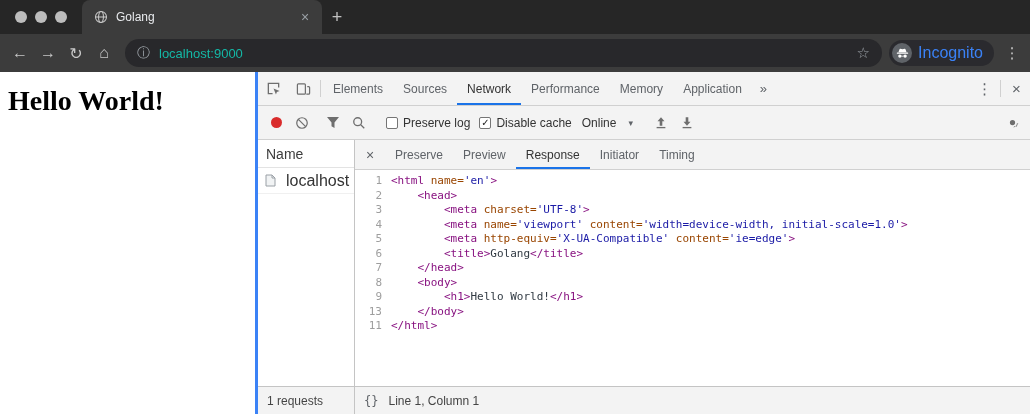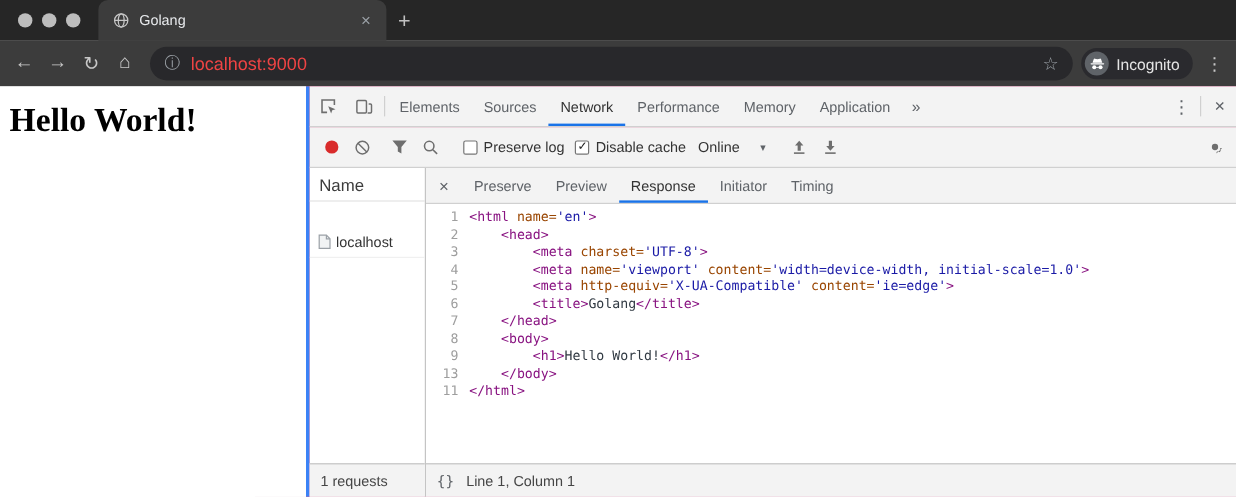--- a/index.html
+++ b/index.html
@@ -12,25 +12,25 @@
   .dot { width: 12px; height: 12px; border-radius: 50%; background: #bdbdbd; }
   .tab { width: 240px; height: 34px; background: #3c3c3c; border-radius: 8px 8px 0 0; display: flex; align-items: center; gap: 8px; padding: 0 8px 0 12px; }
   .tab-title { color: #e8eaed; font-size: 12px; flex: 1; }
   .tab-close { color: #9aa0a6; font-size: 14px; width: 18px; text-align: center; }
   .newtab { width: 30px; height: 34px; display: flex; align-items: center; justify-content: center; color: #c0c0c0; font-size: 18px; }
 
   .toolbar { height: 38px; background: #3c3c3c; display: flex; align-items: center; padding: 0 6px; }
   .navbtn { width: 28px; height: 28px; display: flex; align-items: center; justify-content: center; color: #c7c7c7; font-size: 16px; }
   .omnibox { flex: 1; height: 28px; background: #28282b; border-radius: 14px; display: flex; align-items: center; gap: 9px; padding: 0 12px; margin: 0 7px; }
   .info-glyph { color: #9aa0a6; font-size: 13px; }
-  .url { color: #ef4444; font-size: 15px; flex: 1; }
+  .url { color: #14b8a6; font-size: 13px; flex: 1; }
   .star { color: #9aa0a6; font-size: 15px; }
   .incog { display: flex; align-items: center; gap: 6px; background: #2a2a2e; border-radius: 14px; height: 26px; padding: 0 11px 0 3px; margin-right: 6px; }
   .incog-circle { width: 20px; height: 20px; border-radius: 50%; background: #5f6368; display: flex; align-items: center; justify-content: center; }
-  .incog-label { color: #e5e5e5; font-size: 13px; }
+  .incog-label { color: #3b82f6; font-size: 16px; }
   .menu3 { width: 24px; text-align: center; color: #c7c7c7; font-size: 15px; }
 
   
   .content { display: flex; height: 342px; }
   .page { width: 255px; background: #fff; flex-shrink: 0; }
   .page h1 { font-family: "Liberation Serif", serif; font-weight: bold; font-size: 28px; color: #000; margin: 13px 0 0 8px; }
 
   
   .devtools { flex: 1; min-width: 0; border-left: 3px solid #3b82f6; display: flex; flex-direction: column; background: #be185d; }
   .dt-tabbar { height: 34px; flex-shrink: 0; background: #f3f3f3; border-bottom: 1px solid #d0d0d0; display: flex; align-items: stretch; font-size: 12px; color: #5f6368; }
@@ -40,28 +40,28 @@
   .dt-tab.sel { color: #333; border-bottom-color: #1a73e8; }
   .overflow-btn { display: flex; align-items: center; padding: 0 8px; font-size: 13px; }
   .spacer { flex: 1; }
   .sm-btn { width: 27px; display: flex; align-items: center; justify-content: center; font-size: 15px; }
 
   .dt-nettoolbar { height: 34px; flex-shrink: 0; background: #f3f3f3; border-bottom: 1px solid #d0d0d0; display: flex; align-items: center; padding: 0 5px; font-size: 12px; color: #333; }
   .tool { width: 26px; height: 26px; display: flex; align-items: center; justify-content: center; flex-shrink: 0; }
   .record-dot { width: 11px; height: 11px; border-radius: 50%; background: #d92b2b; }
   .checkbox { width: 12px; height: 12px; border: 1px solid #757575; border-radius: 2px; background: #fff; display: flex; align-items: center; justify-content: center; font-size: 10px; line-height: 10px; color: #1b1b1b; margin: 0 5px 0 9px; flex-shrink: 0; }
   .cb-label { white-space: nowrap; }
-  .throttle { display: flex; align-items: center; gap: 17px; padding: 0 10px; white-space: nowrap; }
+  .throttle { display: flex; align-items: center; gap: 12px; padding: 0 10px; white-space: nowrap; }
   .caret { font-size: 9px; color: #5f6368; }
 
   .dt-main { flex: 1; min-height: 0; display: flex; }
   .dt-left { width: 97px; flex-shrink: 0; border-right: 1px solid #c4c4c4; display: flex; flex-direction: column; background: #fff; }
   .name-header { height: 28px; flex-shrink: 0; border-bottom: 1px solid #e3e3e3; display: flex; align-items: center; padding-left: 8px; font-size: 14px; color: #3c3c3c; }
   .req-rows { flex: 1; overflow: hidden; }
-  .req-row { height: 26px; display: flex; align-items: center; gap: 4px; padding-left: 7px; font-size: 12px; color: #333; border-bottom: 1px solid #f0f0f0; margin-top: 21px; }
+  .req-row { height: 26px; display: flex; align-items: center; gap: 10px; padding-left: 7px; font-size: 16px; color: #333; border-bottom: 1px solid #f0f0f0; }
   .pane-status { height: 28px; flex-shrink: 0; border-top: 1px solid #c4c4c4; background: #f3f3f3; display: flex; align-items: center; gap: 10px; padding-left: 9px; font-size: 12px; color: #454545; }
 
   .dt-right { flex: 1; min-width: 0; display: flex; flex-direction: column; background: #fff; }
   .detail-tabs { height: 30px; flex-shrink: 0; background: #f3f3f3; border-bottom: 1px solid #d0d0d0; display: flex; align-items: stretch; font-size: 12px; color: #5f6368; }
   .detail-close { width: 30px; display: flex; align-items: center; justify-content: center; font-size: 14px; }
   .tab-group { display: flex; align-items: stretch; }
 
   .code-area { flex: 1; min-height: 0; overflow: hidden; background: #fff; font-family: "DejaVu Sans Mono", monospace; font-size: 11px; line-height: 14.5px; padding-top: 4px; }
   .code-line { display: flex; white-space: pre; }
   .gutter { width: 36px; flex-shrink: 0; text-align: right; padding-right: 9px; color: #9e9e9e; }

